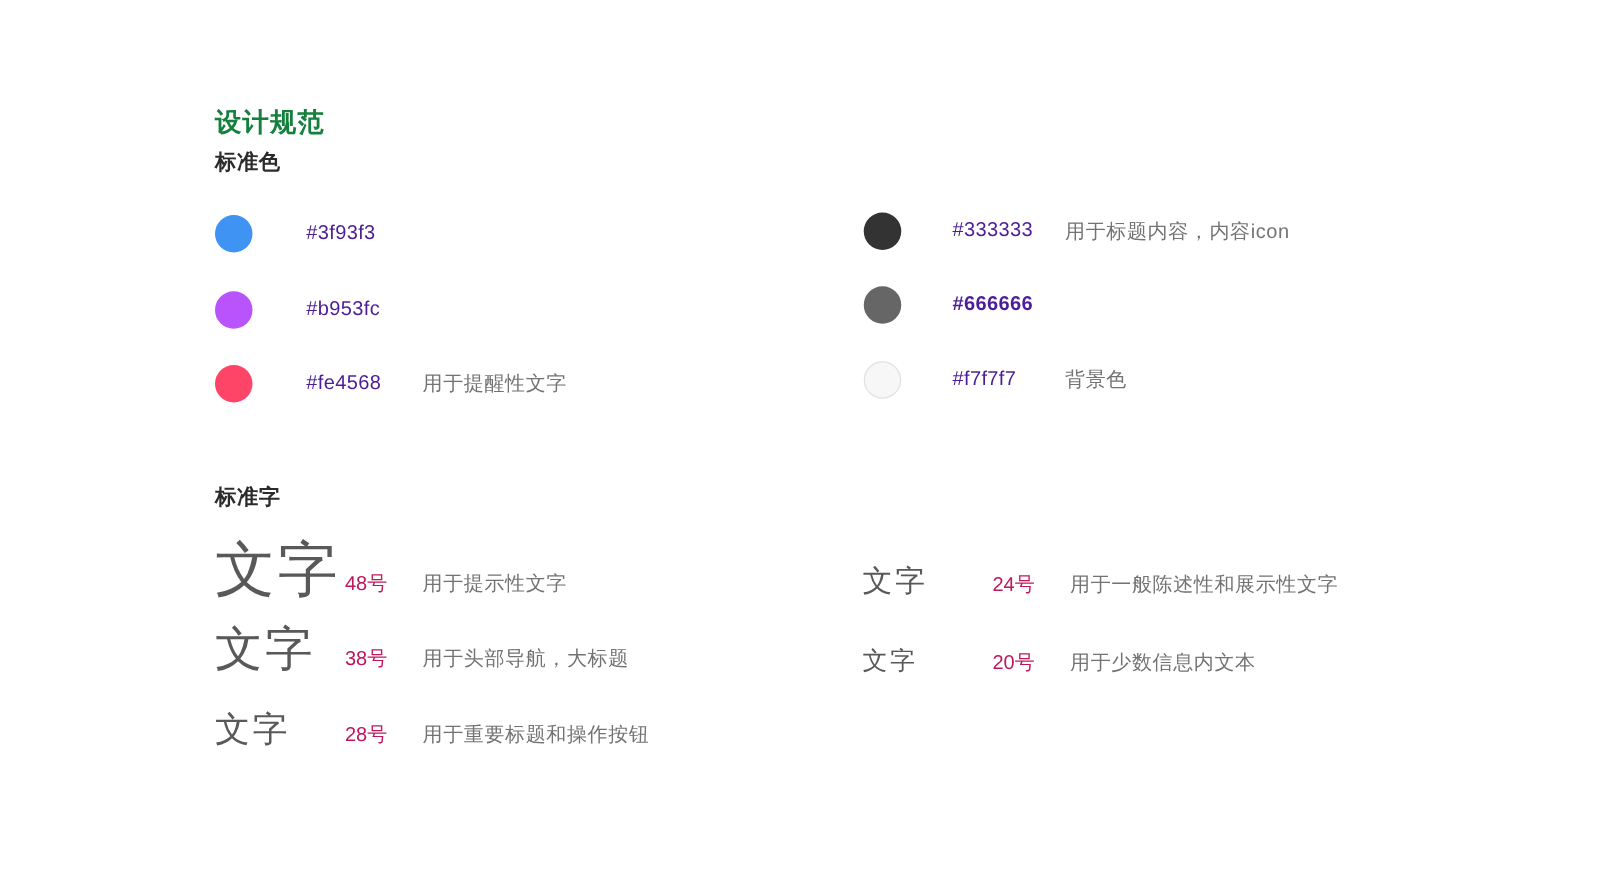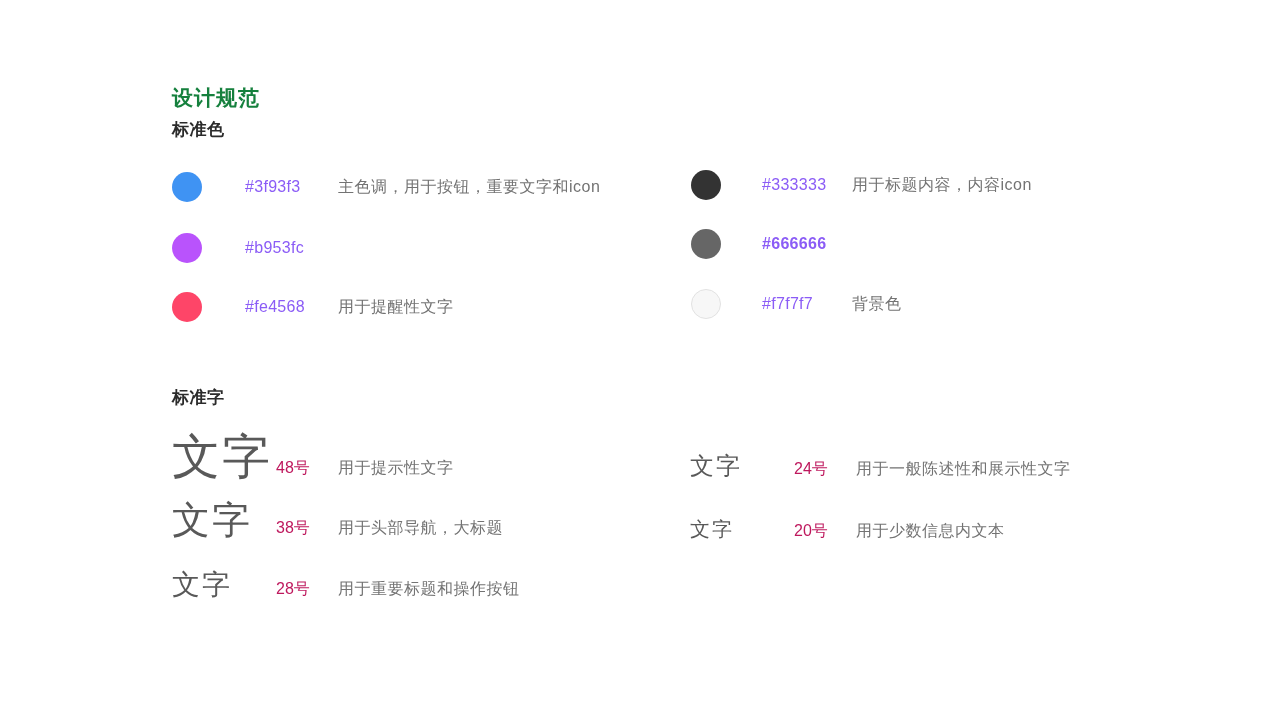--- a/index.html
+++ b/index.html
@@ -36,21 +36,21 @@
   .swatch {
     width: 30px; height: 30px;
     border-radius: 50%;
     flex: 0 0 30px;
   }
   .swatch.bordered { border: 1px solid #e2e2e2; }
   .color-hex {
     margin-left: 43px;
     width: 93px;
     font-size: 16px;
-    color: #8b5cf6;
+    color: #4c1d95;
     letter-spacing: 0.3px;
   }
   .color-desc {
     font-size: 16px;
     color: #737373;
     letter-spacing: 0.5px;
     white-space: nowrap;
   }
 
   .font-row {
@@ -82,21 +82,20 @@
 </head>
 <body>
 
 <div class="abs page-title">设计规范</div>
 
 <div class="abs section-heading" id="colors-heading">标准色</div>
 
 <div class="abs color-row" style="left:172px; top:172px;">
   <span class="swatch" style="background: rgb(63, 147, 243);"></span>
   <span class="color-hex">#3f93f3</span>
-  <span class="color-desc">主色调，用于按钮，重要文字和icon</span>
 </div>
 <div class="abs color-row" style="left:172px; top:233px;">
   <span class="swatch" style="background: rgb(185, 83, 252);"></span>
   <span class="color-hex">#b953fc</span>
 </div>
 <div class="abs color-row" style="left:172px; top:292px;align-items:center;">
   <span class="swatch" style="background: rgb(254, 69, 104);"></span>
   <span class="color-hex">#fe4568</span>
   <span class="color-desc">用于提醒性文字</span>
 </div>

